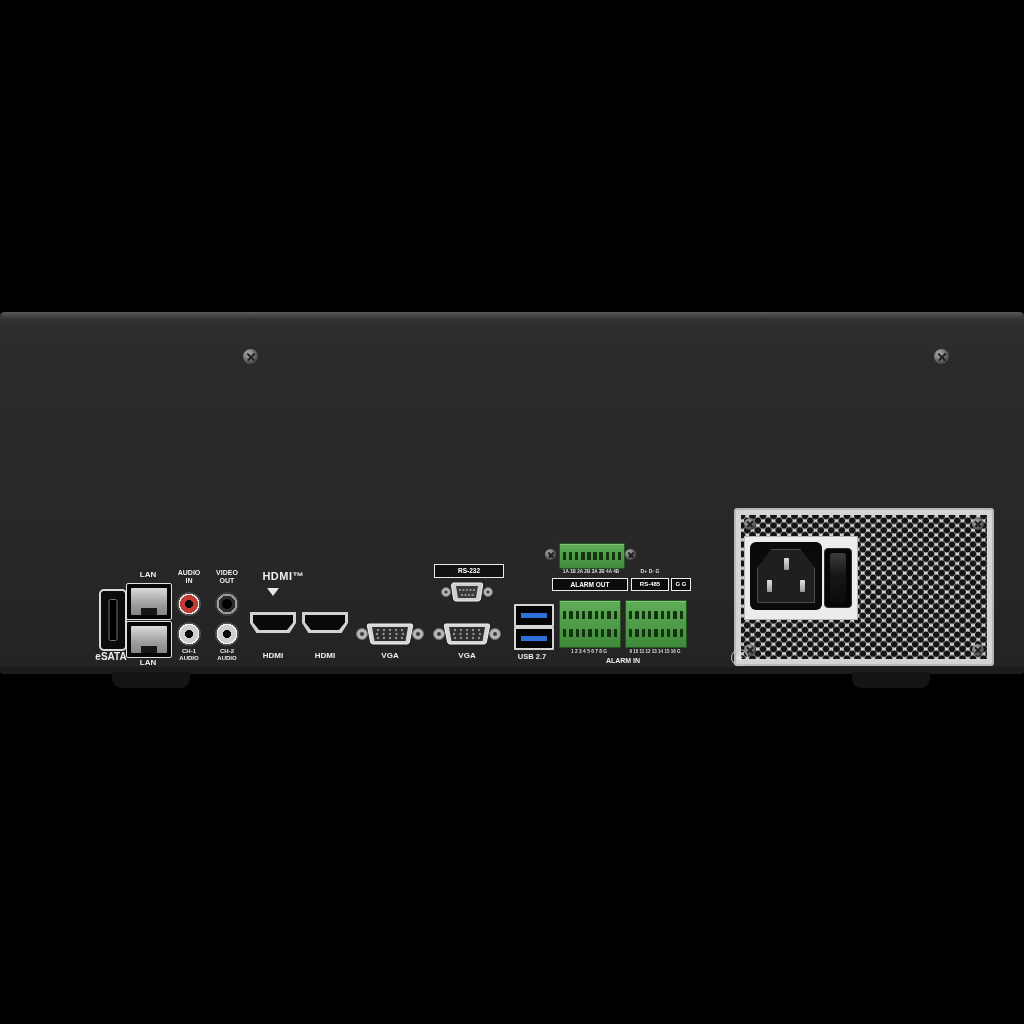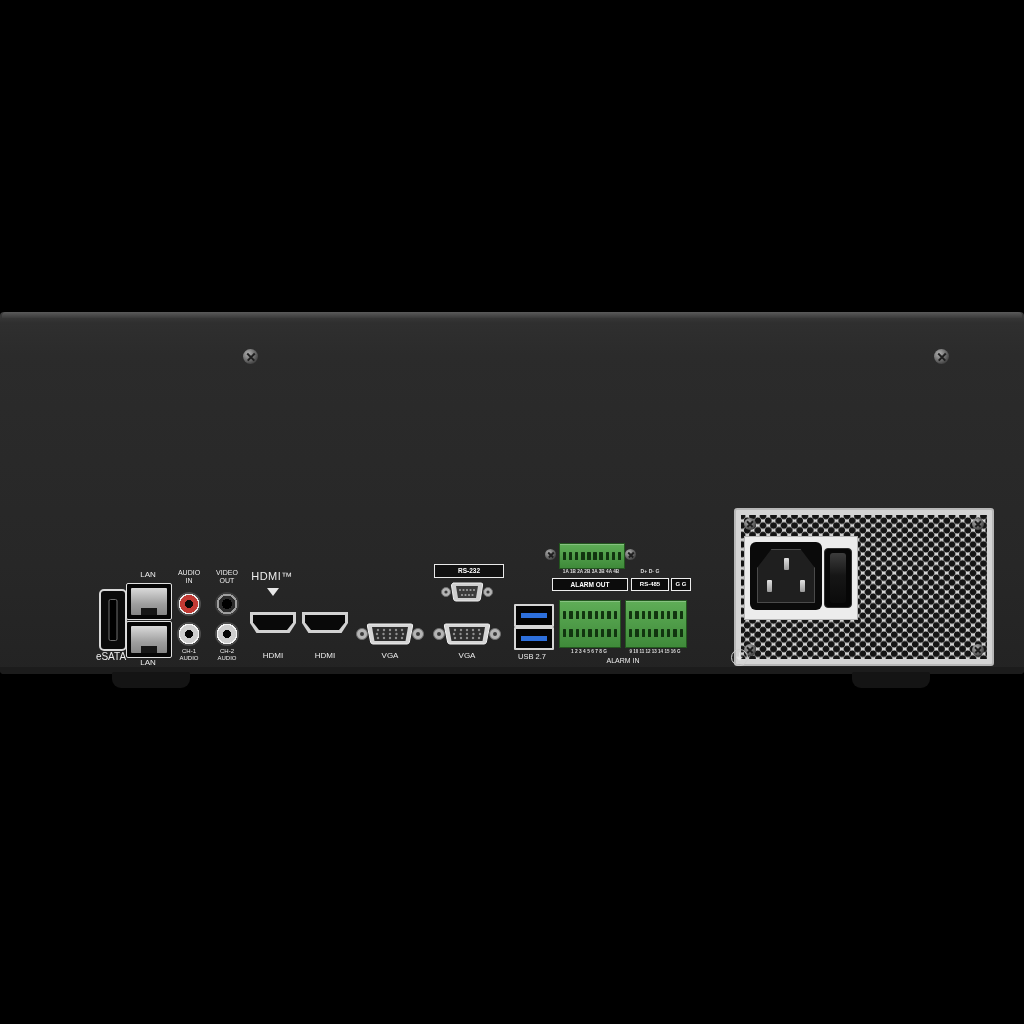--- a/index.html
+++ b/index.html
@@ -18,21 +18,21 @@
 
   
   .screw{position:absolute;border-radius:50%;
     background:radial-gradient(circle at 35% 32%,#b2b2b2,#707070 45%,#3d3d3d 78%,#2a2a2a);}
   .screw::before,.screw::after{content:"";position:absolute;left:50%;top:50%;background:#1f1f1f;}
   .screw::before{width:68%;height:1.5px;transform:translate(-50%,-50%) rotate(45deg);}
   .screw::after{width:1.5px;height:68%;transform:translate(-50%,-50%) rotate(45deg);}
   .s15{width:15px;height:15px;} .s12{width:12px;height:12px;} .s11{width:11px;height:11px;}
 
   
-  .label{position:absolute;color:#ededed;font-weight:normal;text-align:center;line-height:1.1;white-space:pre-line;}
+  .label{position:absolute;color:#ededed;font-weight:bold;text-align:center;line-height:1.1;white-space:pre-line;}
   .pins{position:absolute;color:#dcdcdc;font-size:6px;font-weight:bold;text-align:center;white-space:nowrap;}
   .bar{position:absolute;background:#0c0c0c;border:1px solid #ededed;color:#fff;font-weight:bold;text-align:center;}
 
   
   .esata{left:99px;top:589px;width:24px;height:58px;border:2px solid #d8d8d8;border-radius:5px;background:#0b0b0b;}
   .esata-slot{position:absolute;left:50%;top:8px;transform:translateX(-50%);width:7px;height:40px;
     background:#000;border:1px solid #6e6e6e;border-radius:2px;}
 
   
   .rj45{position:absolute;left:126px;width:44px;height:35px;border:1px solid #e0e0e0;background:#060606;border-radius:2px;}
@@ -125,21 +125,21 @@
 OUT</div>
   <div class="rca red" style="left:177px;top:592px;"></div>
   <div class="rca black" style="left:215px;top:592px;"></div>
   <div class="rca white" style="left:177px;top:622px;"></div>
   <div class="rca white" style="left:215px;top:622px;"></div>
   <div class="label" style="left:169px;top:648px;width:40px;font-size:6px;">CH-1
 AUDIO</div>
   <div class="label" style="left:207px;top:648px;width:40px;font-size:6px;">CH-2
 AUDIO</div>
 
-  <div class="label" style="left:240px;top:570px;width:64px;font-size:11px;letter-spacing:0.5px;">HDMI™</div>
+  <div class="label" style="left:240px;top:570px;width:64px;font-size:11px;letter-spacing:0.5px;text-align:right;">HDMI™</div>
   <div class="hdmi-arrow"></div>
   <div class="hdmi" style="left:250px;">
     <div class="in"></div>
   </div>
   <div class="hdmi" style="left:302px;">
     <div class="in"></div>
   </div>
   <div class="label" style="left:250px;top:652px;width:46px;font-size:8px;">HDMI</div>
   <div class="label" style="left:302px;top:652px;width:46px;font-size:8px;">HDMI</div>
 

